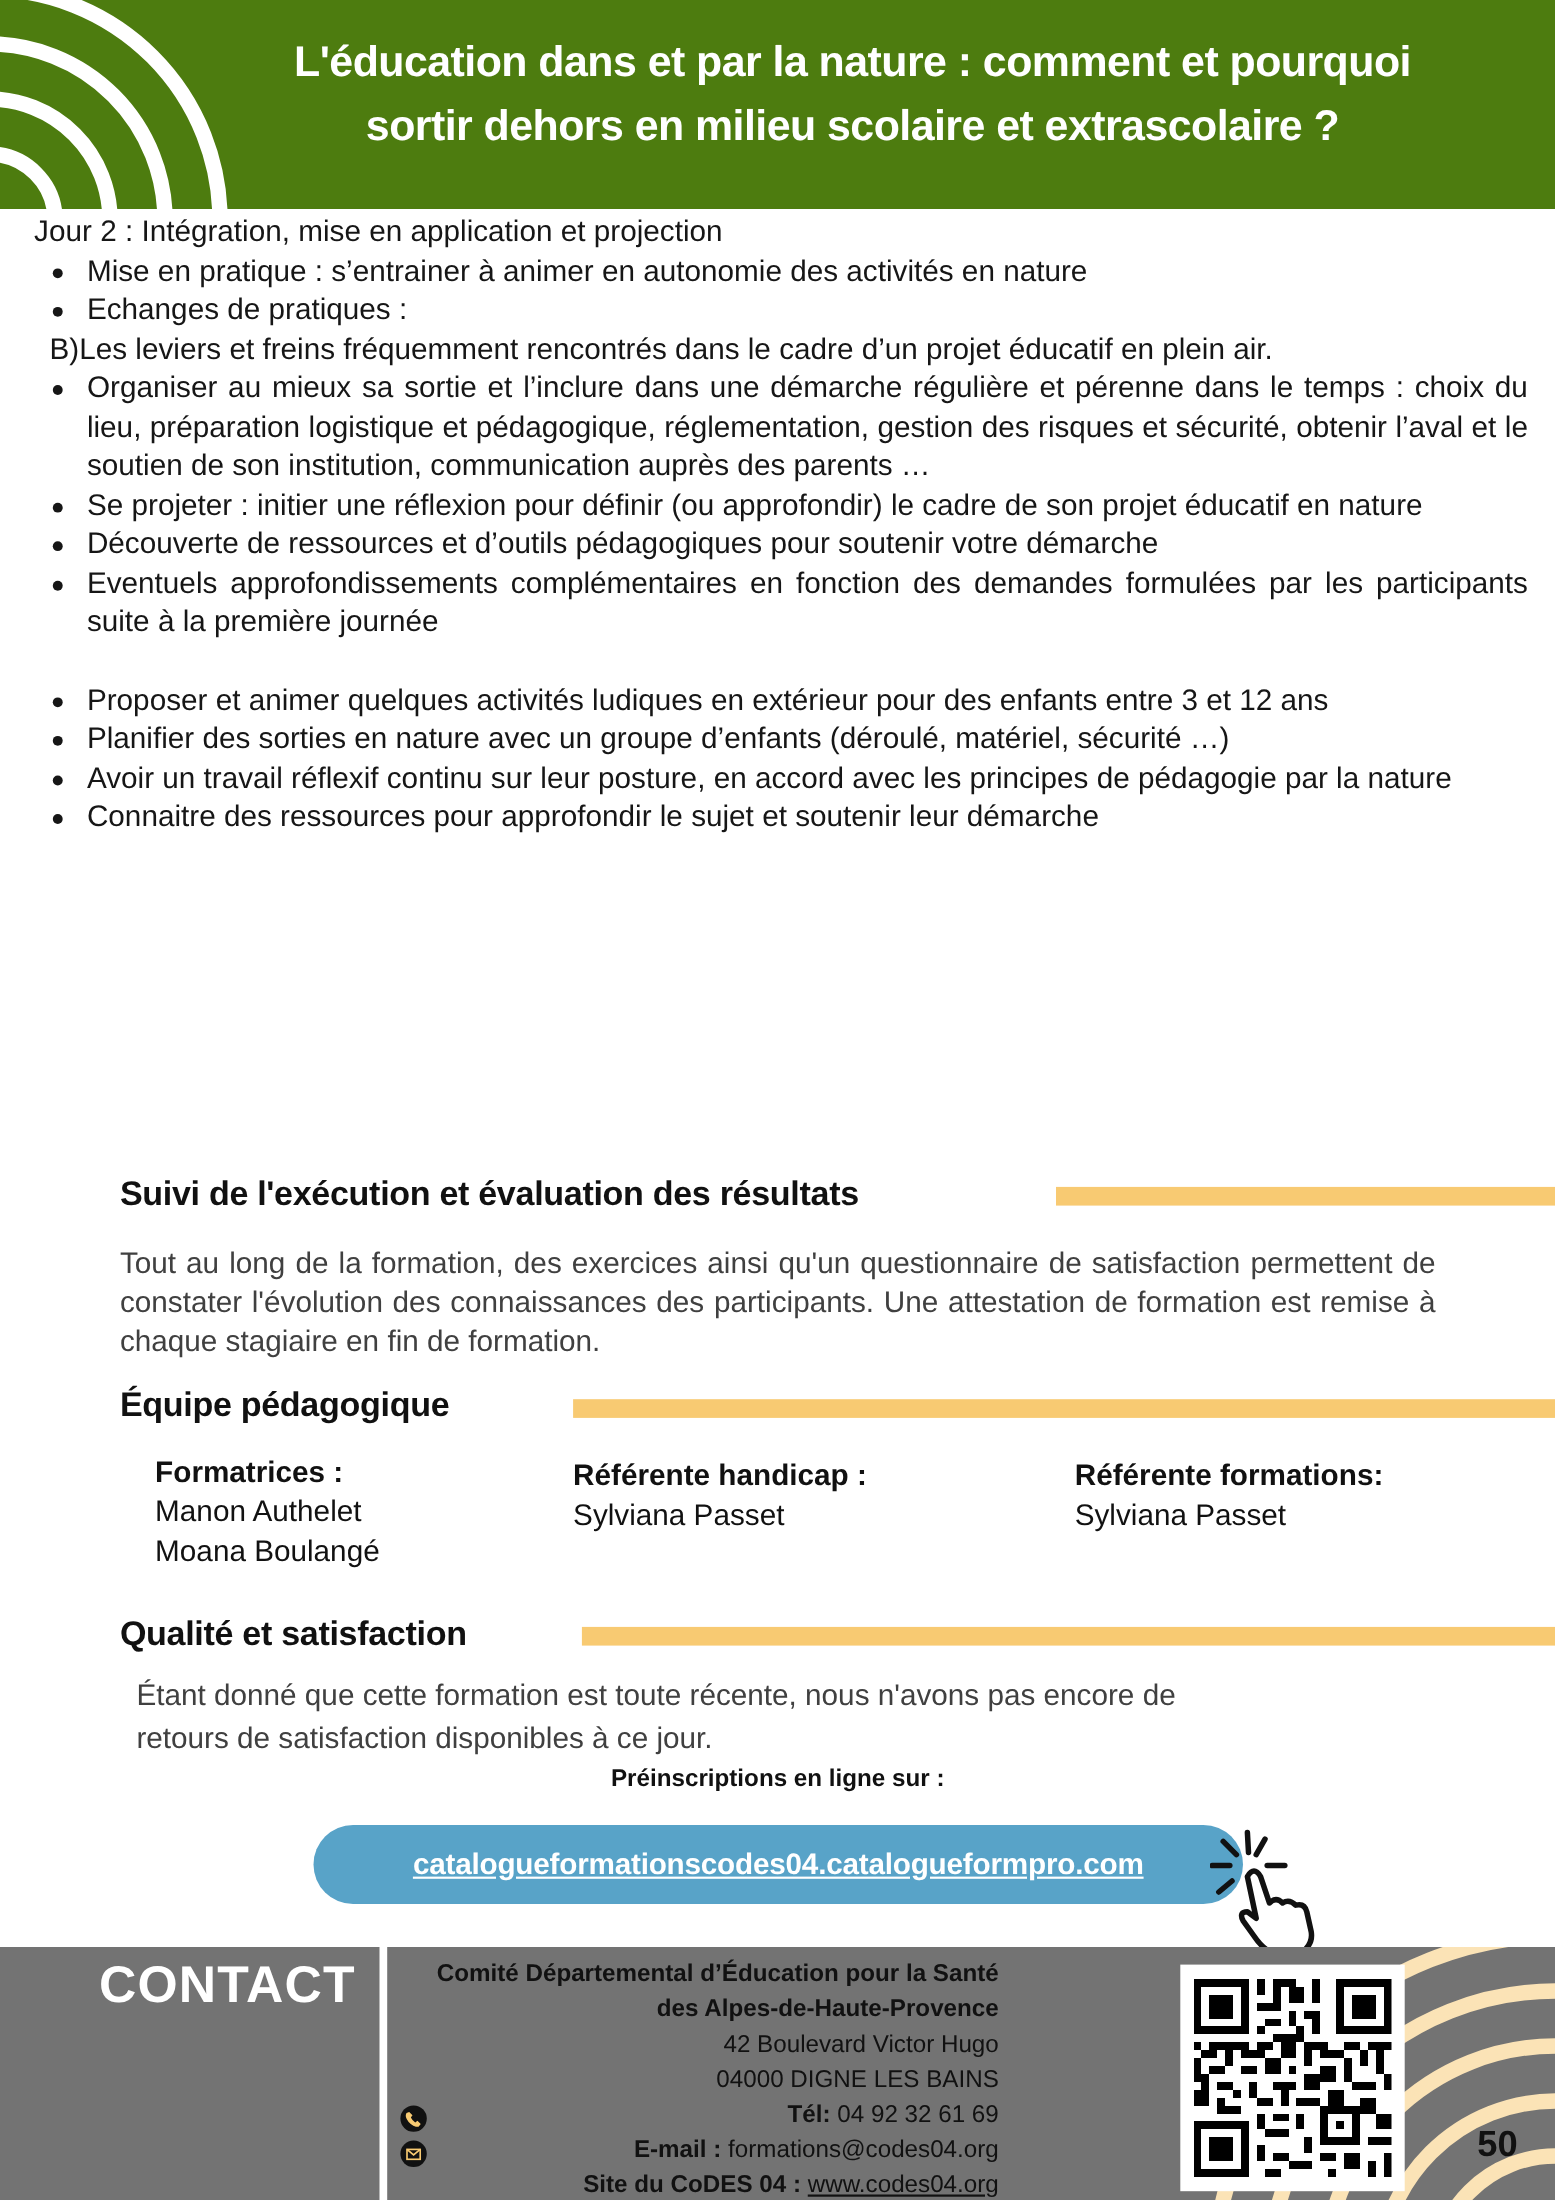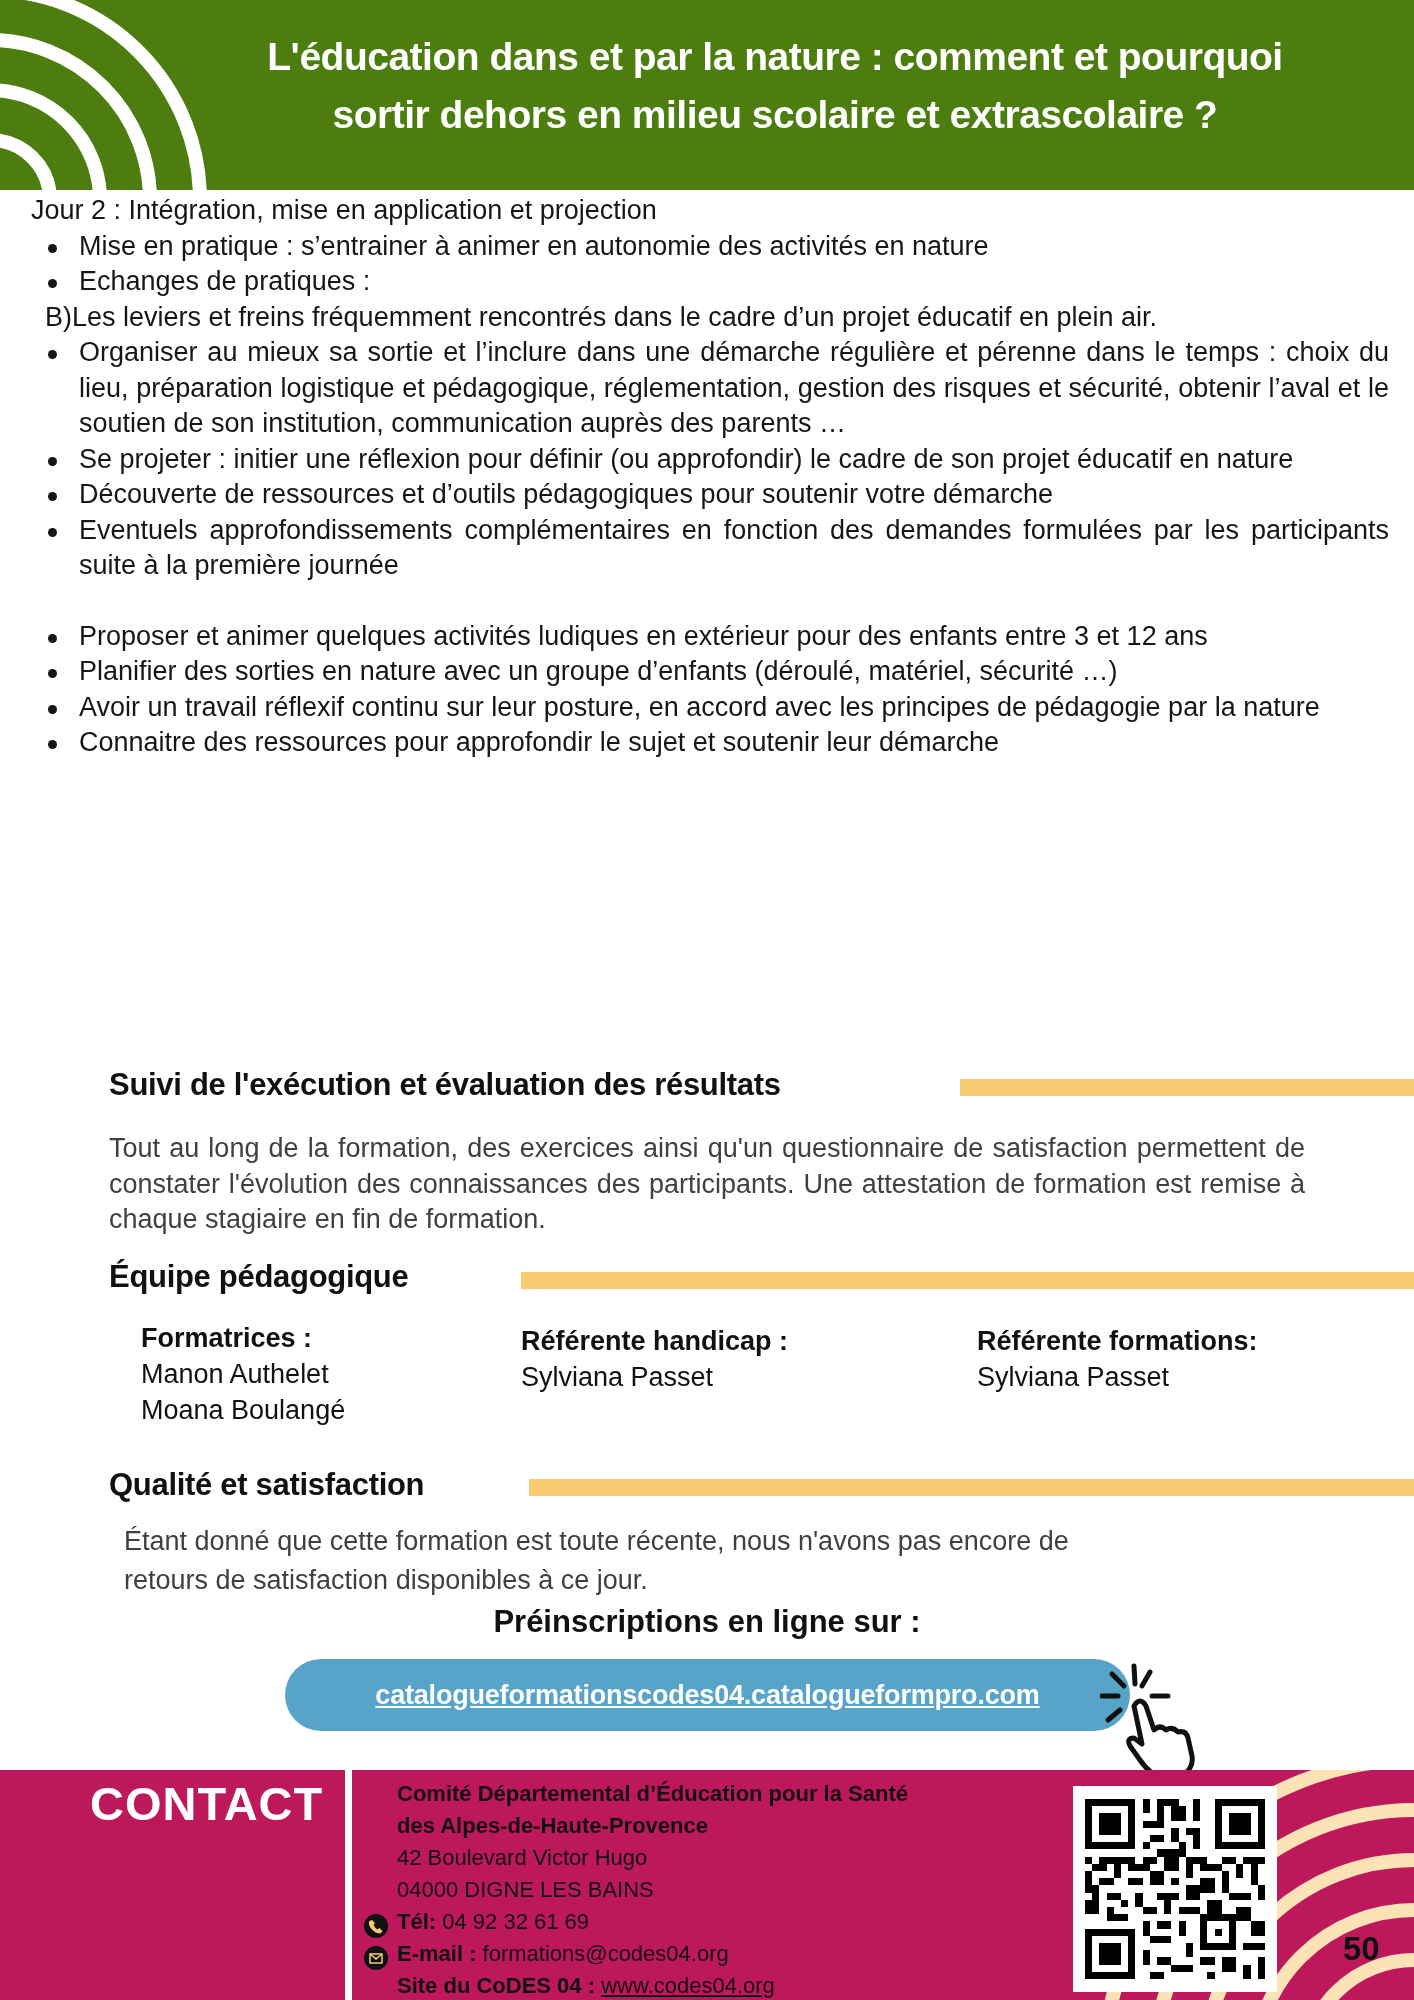--- a/index.html
+++ b/index.html
@@ -25,28 +25,28 @@
   .gap { height: 35px; }
 
   
   .section-title { position: absolute; font-weight: bold; font-size: 31px; color: #111; letter-spacing: -0.3px; }
   .rule { position: absolute; height: 17px; background: #F8CA72; right: 0; }
   .para { position: absolute; font-size: 27px; line-height: 35.5px; color: #404040; }
 
   .team-col { position: absolute; font-size: 27px; line-height: 36px; }
   .team-col .lbl { font-weight: bold; }
 
-  .prein { position: absolute; left: 0; width: 1414px; top: 1604px; text-align: center; font-weight: bold; font-size: 31px; }
+  .prein { position: absolute; left: 0; width: 1414px; top: 1604px; text-align: center; font-weight: bold; font-size: 22px; }
   .link-pill { position: absolute; left: 285px; top: 1659px; width: 845px; height: 72px; border-radius: 48px; background: #58A3C8;
     display: flex; align-items: center; justify-content: center; }
   .link-pill a { color: #ffffff; font-weight: bold; font-size: 27px; text-decoration: underline; letter-spacing: -0.2px; }
   .hand { position: absolute; left: 1100px; top: 1660px; }
 
   
-  .footer { position: absolute; left: 0; top: 1770px; width: 1414px; height: 230px; background: #be185d; overflow: hidden; }
+  .footer { position: absolute; left: 0; top: 1770px; width: 1414px; height: 230px; background: #737373; overflow: hidden; text-align: right; }
   .footer svg.farcs { position: absolute; left: 0; top: 0; }
   .contact-title { position: absolute; left: 90px; top: 6px; font-size: 47px; font-weight: bold; color: #ffffff; letter-spacing: 1px; }
   .divider { position: absolute; left: 345px; top: 0; width: 7px; height: 230px; background: #ffffff; }
   .org { position: absolute; left: 397px; top: 8px; font-size: 22px; line-height: 32px; color: #111; }
   .org .b { font-weight: bold; }
   .org-line { display: block; white-space: nowrap; }
   .icon-circle { position: absolute; left: 364px; width: 24px; height: 24px; border-radius: 50%; background: #111; }
   .org a { color: #111; text-decoration: underline; }
   .qr { position: absolute; left: 1073px; top: 16px; width: 204px; height: 206px; background: #ffffff; }
   .qr svg { position: absolute; left: 12px; top: 12px; }

